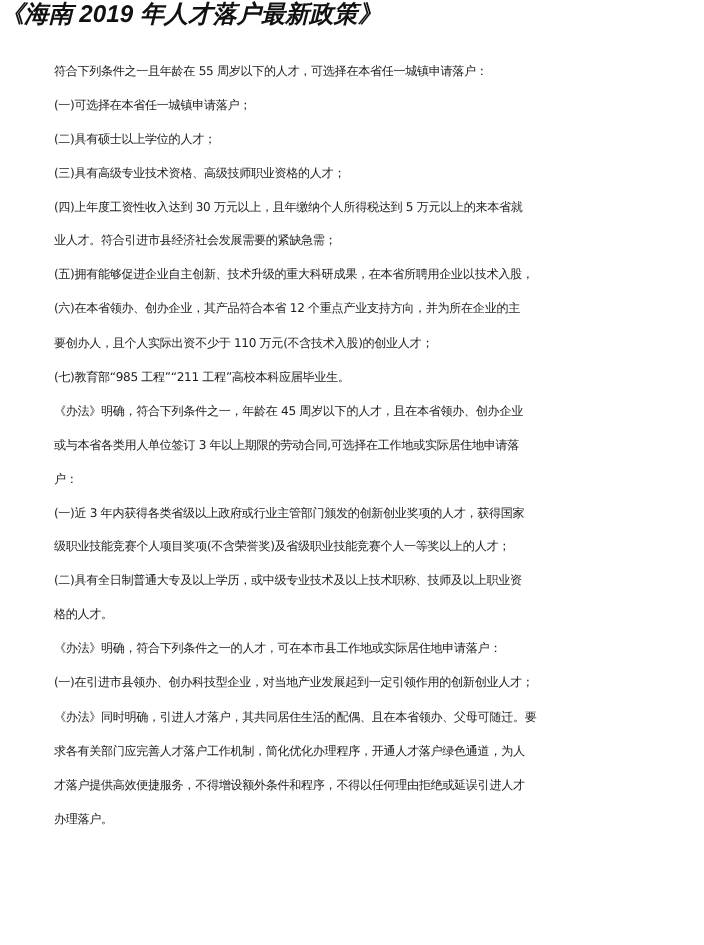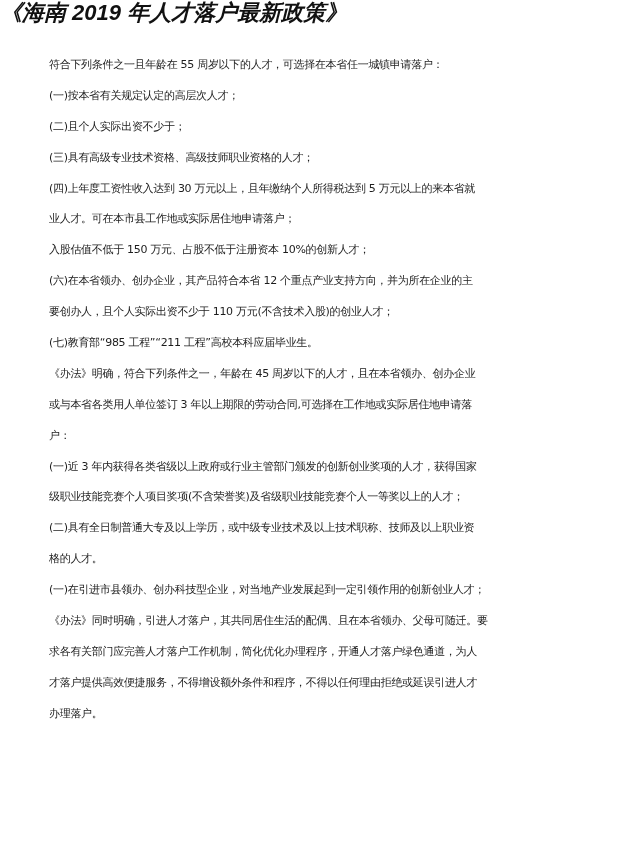--- a/index.html
+++ b/index.html
@@ -22,34 +22,35 @@
     white-space: nowrap; letter-spacing: -0.3px; color: #1c1c1c;
   }
 </style>
 </head>
 <body>
 
 <div class="title">《海南 2019 年人才落户最新政策》</div>
 
 <div class="content">
   <div class="line">符合下列条件之一且年龄在 55 周岁以下的人才，可选择在本省任一城镇申请落户：</div>
-  <div class="line">(一)按本省有关规定认定的高层次人才；</div>
-  <div class="line">(二)且个人实际出资不少于；</div>
+  <div class="line">(一)可选择在本省任一城镇申请落户；</div>
+  <div class="line">(二)具有硕士以上学位的人才；</div>
   <div class="line">(三)具有高级专业技术资格、高级技师职业资格的人才；</div>
   <div class="line">(四)上年度工资性收入达到 30 万元以上，且年缴纳个人所得税达到 5 万元以上的来本省就</div>
-  <div class="line">业人才。可在本市县工作地或实际居住地申请落户；</div>
-  <div class="line">入股估值不低于 150 万元、占股不低于注册资本 10%的创新人才；</div>
+  <div class="line">业人才。符合引进市县经济社会发展需要的紧缺急需；</div>
+  <div class="line">(五)拥有能够促进企业自主创新、技术升级的重大科研成果，在本省所聘用企业以技术入股，</div>
   <div class="line">(六)在本省领办、创办企业，其产品符合本省 12 个重点产业支持方向，并为所在企业的主</div>
   <div class="line">要创办人，且个人实际出资不少于 110 万元(不含技术入股)的创业人才；</div>
   <div class="line">(七)教育部“985 工程”“211 工程”高校本科应届毕业生。</div>
   <div class="line">《办法》明确，符合下列条件之一，年龄在 45 周岁以下的人才，且在本省领办、创办企业</div>
   <div class="line">或与本省各类用人单位签订 3 年以上期限的劳动合同,可选择在工作地或实际居住地申请落</div>
   <div class="line">户：</div>
   <div class="line">(一)近 3 年内获得各类省级以上政府或行业主管部门颁发的创新创业奖项的人才，获得国家</div>
   <div class="line">级职业技能竞赛个人项目奖项(不含荣誉奖)及省级职业技能竞赛个人一等奖以上的人才；</div>
   <div class="line">(二)具有全日制普通大专及以上学历，或中级专业技术及以上技术职称、技师及以上职业资</div>
   <div class="line">格的人才。</div>
+  <div class="line">《办法》明确，符合下列条件之一的人才，可在本市县工作地或实际居住地申请落户：</div>
   <div class="line">(一)在引进市县领办、创办科技型企业，对当地产业发展起到一定引领作用的创新创业人才；</div>
   <div class="line">《办法》同时明确，引进人才落户，其共同居住生活的配偶、且在本省领办、父母可随迁。要</div>
   <div class="line">求各有关部门应完善人才落户工作机制，简化优化办理程序，开通人才落户绿色通道，为人</div>
   <div class="line">才落户提供高效便捷服务，不得增设额外条件和程序，不得以任何理由拒绝或延误引进人才</div>
   <div class="line">办理落户。</div>
 </div>
 
 </body></html>

